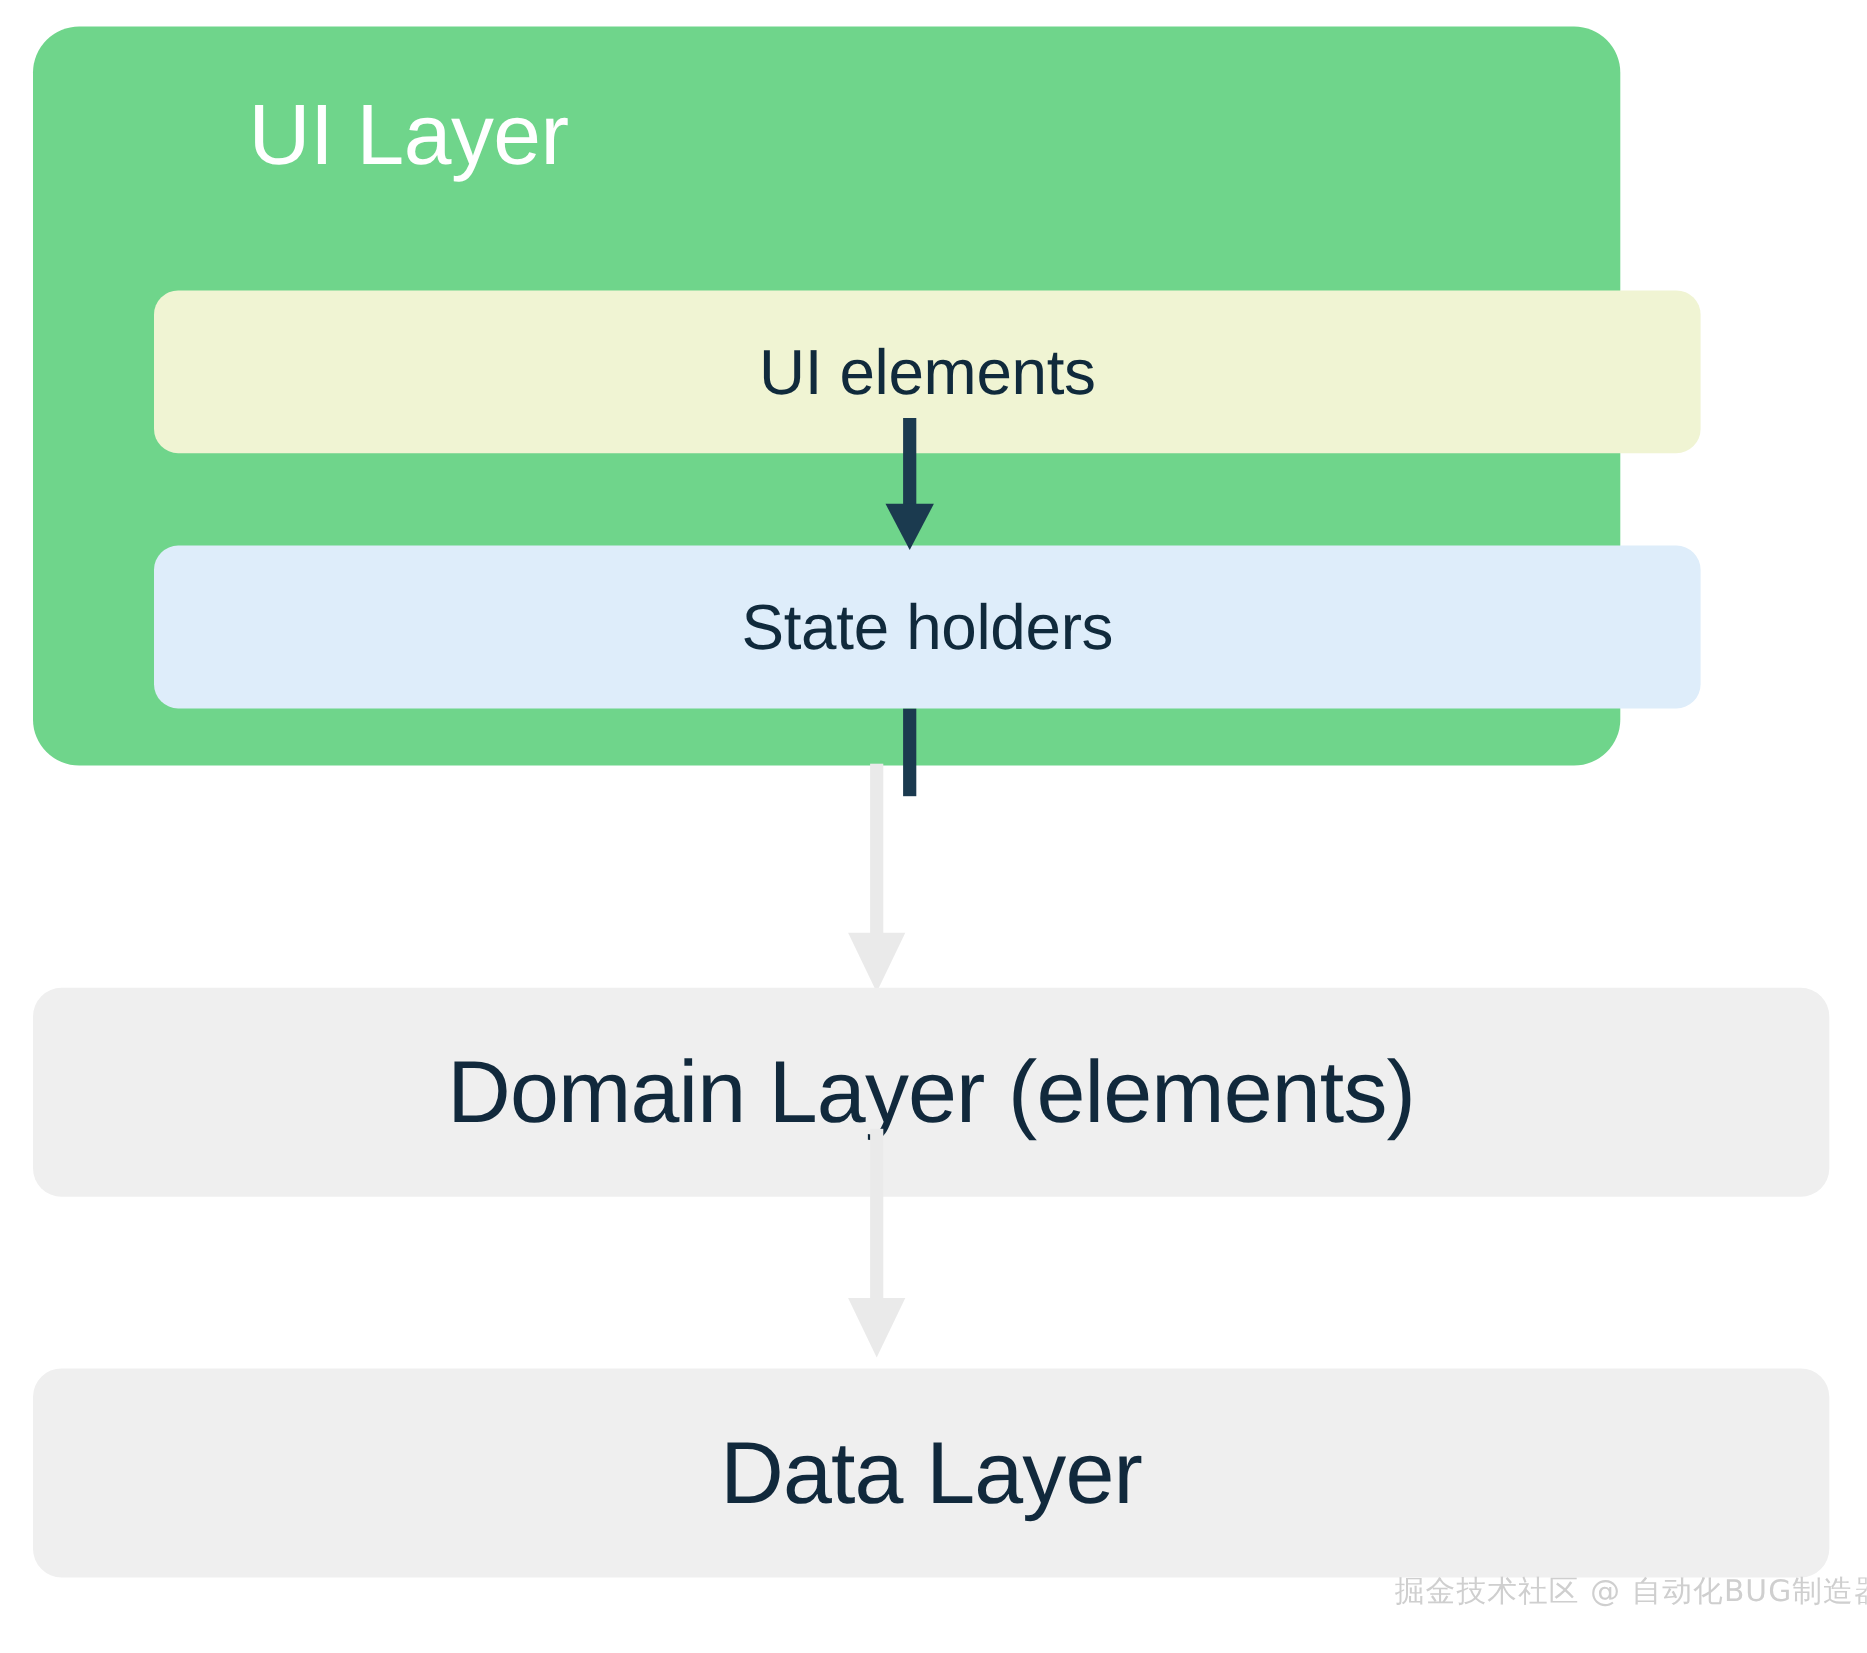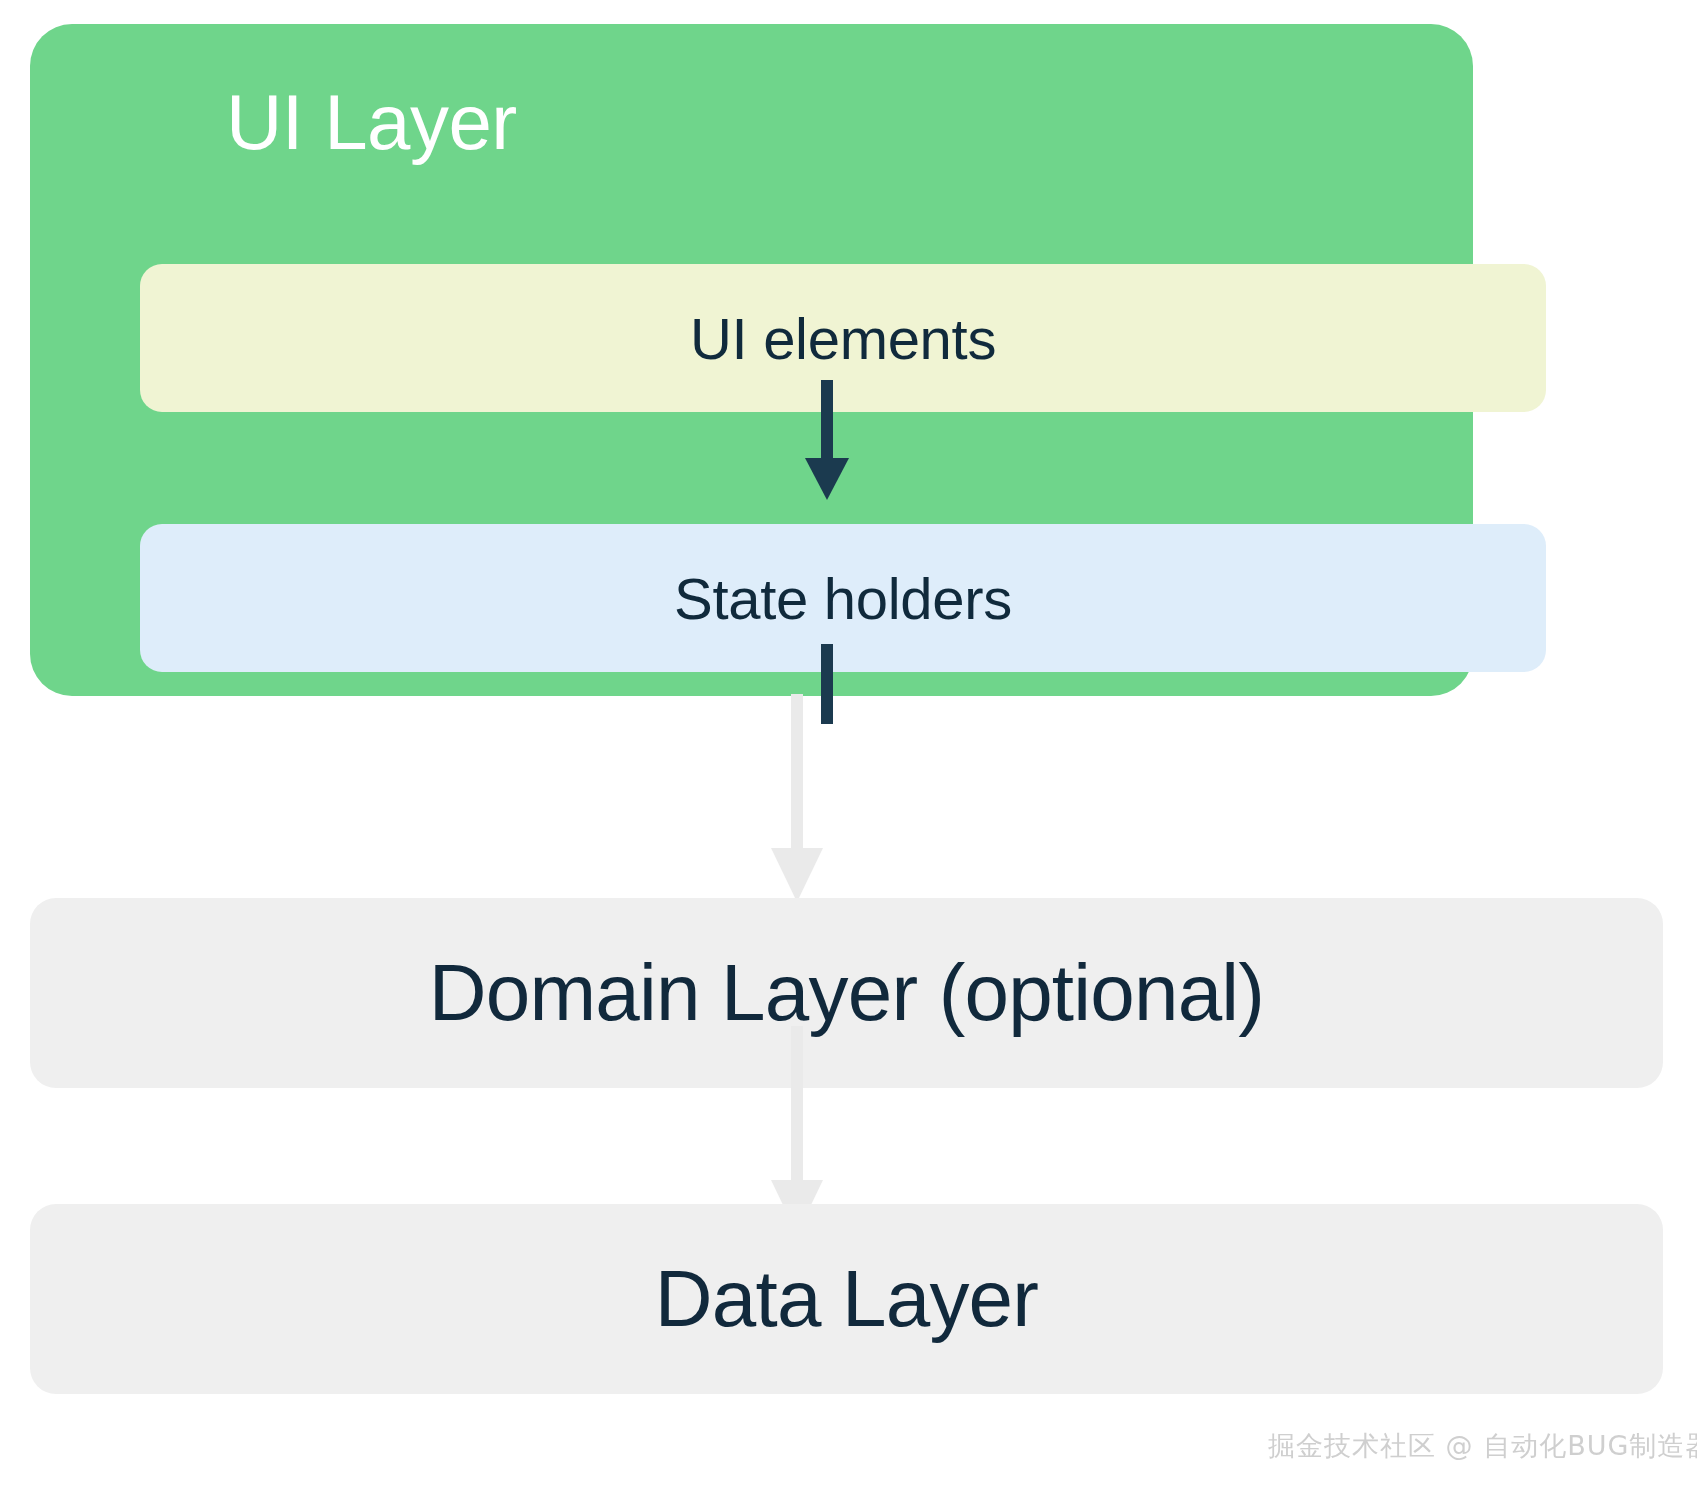--- a/index.html
+++ b/index.html
@@ -67,21 +67,21 @@
     white-space: nowrap;
   }
 
   .box-ui-elements {
     top: 208px;
     background: #F0F4D3;
     margin-top: 32px;
   }
 
   .box-state-holders {
-    top: 500px;
+    top: 472px;
     background: #DEEDFA;
   }
 
   
   .arrow {
     position: absolute;
   }
 
   
   .arrow-ui-to-state {
@@ -135,21 +135,21 @@
     font-weight: 400;
     letter-spacing: -0.8px;
     white-space: nowrap;
   }
 
   .layer-domain {
     top: 898px;
   }
 
   .layer-data {
-    top: 1204px;
+    top: 1244px;
     align-items: center;
   }
 
   
   .watermark {
     position: absolute;
     left: 1268px;
     top: 1428px;
     font-size: 27px;
     color: #CFCFCF;
@@ -184,21 +184,21 @@
       <rect x="29" y="0" width="12" height="80" fill="#1B3A4F"></rect>
     </svg>
   </div>
 
   <svg class="arrow arrow-state-to-domain" viewBox="0 0 104 212">
     <rect x="46" y="0" width="12" height="160" fill="#EAEAEA"></rect>
     <polygon points="26,154 78,154 52,208" fill="#EAEAEA"></polygon>
   </svg>
 
   <div class="grey-layer layer-domain">
-    <span class="grey-label">Domain Layer (optional)</span>
+    <span class="grey-label">Domain Layer (elements)</span>
   </div>
 
   <svg class="arrow arrow-domain-to-data" viewBox="0 0 104 212">
     <rect x="46" y="0" width="12" height="160" fill="#EAEAEA"></rect>
     <polygon points="26,154 78,154 52,208" fill="#EAEAEA"></polygon>
   </svg>
 
   <div class="grey-layer layer-data">
     <span class="grey-label">Data Layer</span>
   </div>

